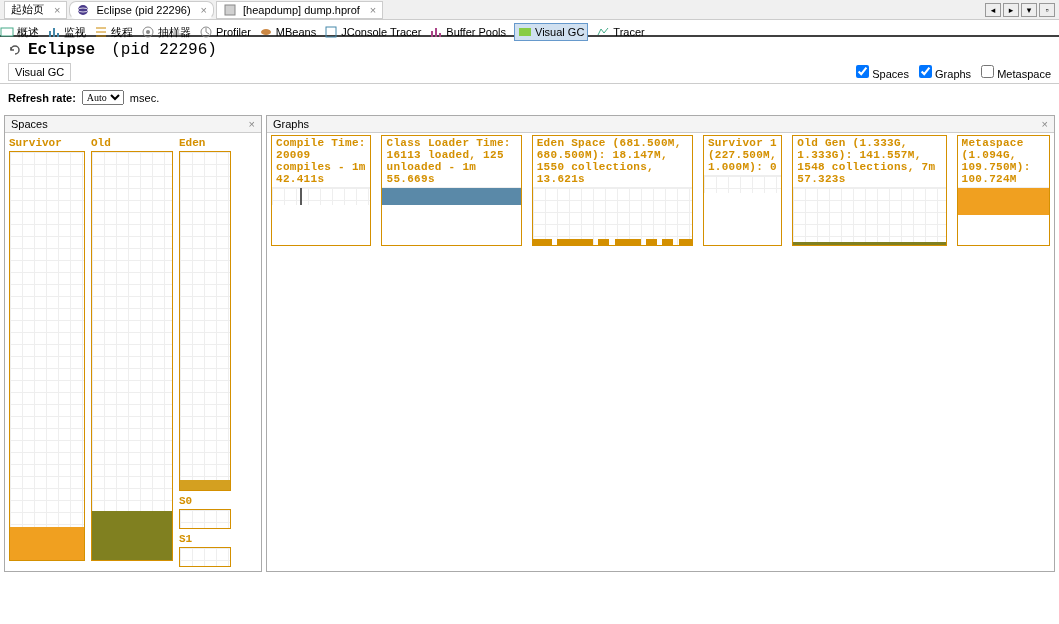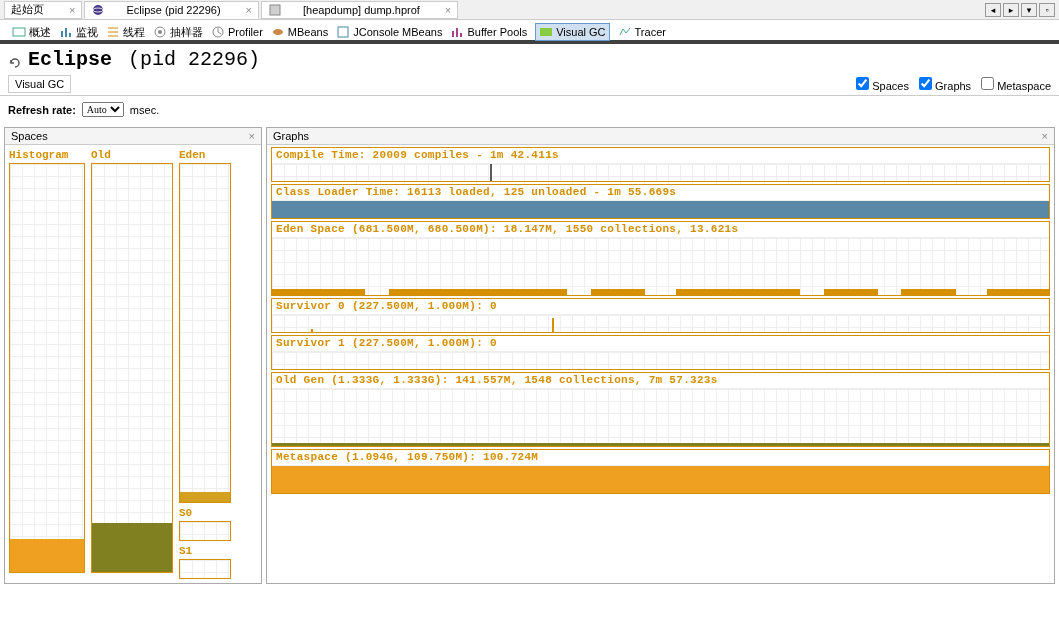--- a/index.html
+++ b/index.html
@@ -1,45 +1,45 @@
 <!DOCTYPE html>
 <html><head>
 <meta charset="utf-8">
 <style>
 * { box-sizing: border-box; margin: 0; padding: 0; }
 body { font-family: "Microsoft YaHei", Arial, sans-serif; font-size: 11px; background: #fff; color: #000; }
 .tabs-bar { display: flex; align-items: center; border-bottom: 1px solid #ccc; height: 20px; background: #f0f0f0; padding-left: 4px; }
-.tab { display: flex; align-items: center; padding: 1px 6px; border: 1px solid #ccc; background: #fff; margin-right: 2px; height: 18px; font-size: 11px; gap: 21px; }
-.tab.active { background: #fff; border-bottom-color: #fff; }
+.tab { display: flex; align-items: center; padding: 1px 6px; border: 1px solid #ccc; background: #fff; margin-right: 2px; height: 18px; font-size: 11px; gap: 6px; }
+.tab.active { background: #fff; border-bottom-color: #fff; border-radius: 7px; }
 .tab .close { color: #888; cursor: pointer; margin-left: 4px; }
 .nav-btns { margin-left: auto; display: flex; gap: 2px; padding-right: 4px; }
 .nav-btn { width: 16px; height: 14px; border: 1px solid #999; background: #eee; font-size: 9px; text-align: center; line-height: 12px; cursor: pointer; }
-.toolbar { display: flex; align-items: center; padding: 3px 12px; border-bottom: 4px solid #404040; gap: 8px; flex-wrap: wrap; height: 24px; }
+.toolbar { display: flex; align-items: center; padding: 3px 0; border-bottom: 2px solid #404040; gap: 8px; flex-wrap: wrap; height: 17px; }
 .tool-item { display: flex; align-items: center; gap: 3px; cursor: pointer; font-size: 11px; }
 .tool-item.active { background: #d0e0f0; border: 1px solid #6699cc; padding: 1px 3px; }
 .icon-sq { width: 14px; height: 14px; display: inline-block; }
-.title-bar { display: flex; align-items: center; padding: 4px 8px 2px; font-family: "Courier New", monospace; font-size: 20px; }
+.title-bar { display: flex; align-items: center; padding: 4px 8px 2px; font-family: "Courier New", monospace; font-size: 16px; }
 .title-bar .bold { font-weight: bold; }
 .sub-tabs { border-bottom: 1px solid #ccc; padding: 2px 8px; font-size: 11px; display: flex; align-items: center; }
 .sub-tab-item { padding: 2px 6px; border: 1px solid #ccc; background: #fff; }
 .checks { margin-left: auto; display: flex; gap: 10px; align-items: center; }
 .refresh-row { padding: 6px 8px; display: flex; align-items: center; gap: 6px; font-size: 11px; }
 .refresh-row select { font-size: 10px; font-family: Liberation Serif, serif; }
 .main-area { display: flex; gap: 4px; padding: 4px; }
 .panel { border: 1px solid #aaa; }
 .panel-head { display: flex; align-items: center; padding: 2px 6px; background: #f4f4f4; border-bottom: 1px solid #ccc; font-size: 11px; }
 .panel-head .close { margin-left: auto; color: #888; cursor: pointer; }
 .spaces-panel { width: 258px; }
 .spaces-body { display: flex; gap: 6px; padding: 4px; }
 .space-col { display: flex; flex-direction: column; }
 .space-label { color: #d49000; font-family: "Courier New", monospace; font-size: 11px; font-weight: bold; margin-bottom: 2px; }
 .space-box { border: 1px solid #d49000; position: relative; background-image: linear-gradient(#eee 1px, transparent 1px), linear-gradient(90deg, #eee 1px, transparent 1px); background-size: 12px 12px; }
 .fill { position: absolute; left: 0; right: 0; bottom: 0; }
 .graphs-panel { flex: 1; }
-.graphs-body { display: flex; flex-direction: column; gap: 2px; padding: 2px 4px; }
+.graphs-body { display: flex; flex-direction: row; gap: 10px; padding: 2px 4px; }
 .graph-box { border: 1px solid #d49000; }
 .graph-title { color: #d49000; font-family: "Courier New", monospace; font-size: 11px; font-weight: bold; padding: 1px 4px 2px; letter-spacing: 0.3px; }
 .graph-area { height: 18px; border-top: 1px solid #eee; position: relative; background-image: linear-gradient(#eee 1px, transparent 1px), linear-gradient(90deg, #eee 1px, transparent 1px); background-size: 12px 12px; background-color: #fff; }
 .graph-area.tall { height: 58px; }
 .graph-area.med { height: 28px; }
 .graph-area.blue { background-color: #5a89a8; background-image: none; }
 .graph-area.orange { background-color: #f0a020; background-image: none; }
 .spike { position: absolute; bottom: 0; width: 2px; background: #5a5a5a; }
 .gspike { position: absolute; bottom: 0; width: 2px; background: #8a9a3a; }
 .eden-band { position: absolute; bottom: 0; height: 6px; background: #d49000; }
@@ -119,21 +119,21 @@
   <div class="tool-item">
       <span class="icon-sq"><svg viewBox="0 0 14 14">
           <ellipse cx="7" cy="7" rx="5" ry="3" fill="#c84"></ellipse>
         </svg></span>
       <span>MBeans</span>
     </div>
   <div class="tool-item">
       <span class="icon-sq"><svg viewBox="0 0 14 14">
           <rect x="2" y="2" width="10" height="10" fill="none" stroke="#48a"></rect>
         </svg></span>
-      <span>JConsole MBeans</span>
+      <span>JConsole Tracer</span>
     </div>
   <div class="tool-item">
       <span class="icon-sq"><svg viewBox="0 0 14 14">
           <rect x="2" y="6" width="2" height="6" fill="#a48"></rect>
           <rect x="6" y="3" width="2" height="9" fill="#a48"></rect>
           <rect x="10" y="8" width="2" height="4" fill="#a48"></rect>
         </svg></span>
       <span>Buffer Pools</span>
     </div>
   <div class="tool-item active">
@@ -175,21 +175,21 @@
 </div>
 
 <div class="main-area">
   <div class="panel spaces-panel">
     <div class="panel-head">
       <span>Spaces</span>
       <span class="close">×</span>
     </div>
     <div class="spaces-body">
       <div class="space-col">
-        <div class="space-label">Histogram</div>
+        <div class="space-label">Survivor</div>
         <div class="space-box" style="width:76px;height:410px;">
           <div class="fill" style="height:8%;background:#f0a020;"></div>
         </div>
       </div>
       <div class="space-col">
         <div class="space-label">Old</div>
         <div class="space-box" style="width:82px;height:410px;">
           <div class="fill" style="height:12%;background:#808020;"></div>
         </div>
       </div>
@@ -228,27 +228,20 @@
           <div class="eden-band" style="left:0%;width:12%;"></div>
             <div class="eden-band" style="left:15%;width:23%;"></div>
           <div class="eden-band" style="left:41%;width:7%;"></div>
             <div class="eden-band" style="left:52%;width:16%;"></div>
           <div class="eden-band" style="left:71%;width:7%;"></div>
             <div class="eden-band" style="left:81%;width:7%;"></div>
           <div class="eden-band" style="left:92%;width:8%;"></div>
         </div>
       </div>
       <div class="graph-box">
-        <div class="graph-title">Survivor 0 (227.500M, 1.000M): 0</div>
-        <div class="graph-area">
-          <div class="gspike" style="left:5%;height:20%;background:#d49000;"></div>
-          <div class="gspike" style="left:36%;height:80%;background:#d49000;"></div>
-        </div>
-      </div>
-      <div class="graph-box">
         <div class="graph-title">Survivor 1 (227.500M, 1.000M): 0</div>
         <div class="graph-area"></div>
       </div>
       <div class="graph-box">
         <div class="graph-title">Old Gen (1.333G, 1.333G): 141.557M, 1548 collections, 7m 57.323s</div>
         <div class="graph-area tall">
           <div class="fill" style="height:6%;background:#808020;"></div>
         </div>
       </div>
       <div class="graph-box">

